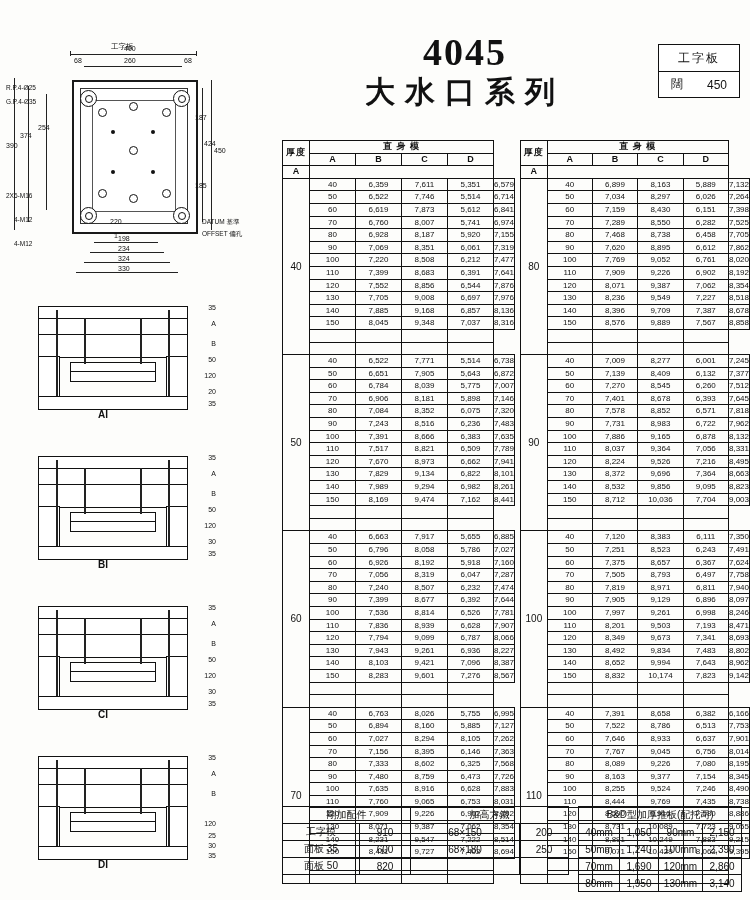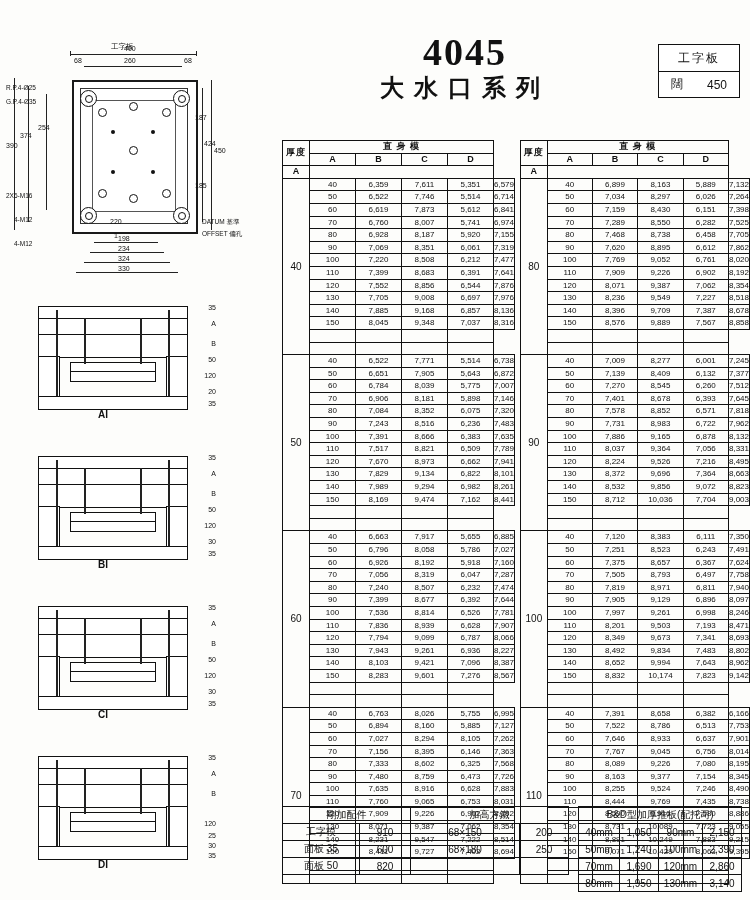--- a/index.html
+++ b/index.html
@@ -49,21 +49,21 @@
   .elev .lbl{position:absolute;right:-2px;font-size:7px;color:#111;}
   .elev .name{position:absolute;left:84px;bottom:-2px;font-size:10px;font-weight:bold;}
 
   
   .title{
     position:absolute;left:300px;top:30px;width:330px;text-align:center;
     font-family:"Liberation Serif", serif;font-weight:bold;font-size:38px;letter-spacing:2px;
   }
   .subtitle{
     position:absolute;left:300px;top:72px;width:330px;text-align:center;
-    font-family:Liberation Sans, sans-serif;font-weight:bold;font-size:24px;letter-spacing:10px;
+    font-family:Liberation Sans, sans-serif;font-weight:bold;font-size:30px;letter-spacing:10px;
   }
   .cornerbox{
     position:absolute;right:10px;top:44px;width:80px;height:52px;border:1.5px solid #111;background:#fff;
   }
   .cornerbox .r1{
     height:26px;border-bottom:1.5px solid #111;display:flex;align-items:center;justify-content:center;
     font-size:12px;letter-spacing:2px;
   }
   .cornerbox .r2{height:25px;display:flex;align-items:center;justify-content:space-around;font-size:12px;}
 
@@ -863,21 +863,21 @@
             <td>130</td>
             <td>8,372</td>
             <td>9,696</td>
             <td>7,364</td>
             <td>8,663</td>
           </tr>
           <tr>
             <td>140</td>
             <td>8,532</td>
             <td>9,856</td>
-            <td>9,072</td>
+            <td>9,095</td>
             <td>8,823</td>
           </tr>
           <tr>
             <td>150</td>
             <td>8,712</td>
             <td>10,036</td>
             <td>7,704</td>
             <td>9,003</td>
           </tr>
           <tr class="blankrow">

